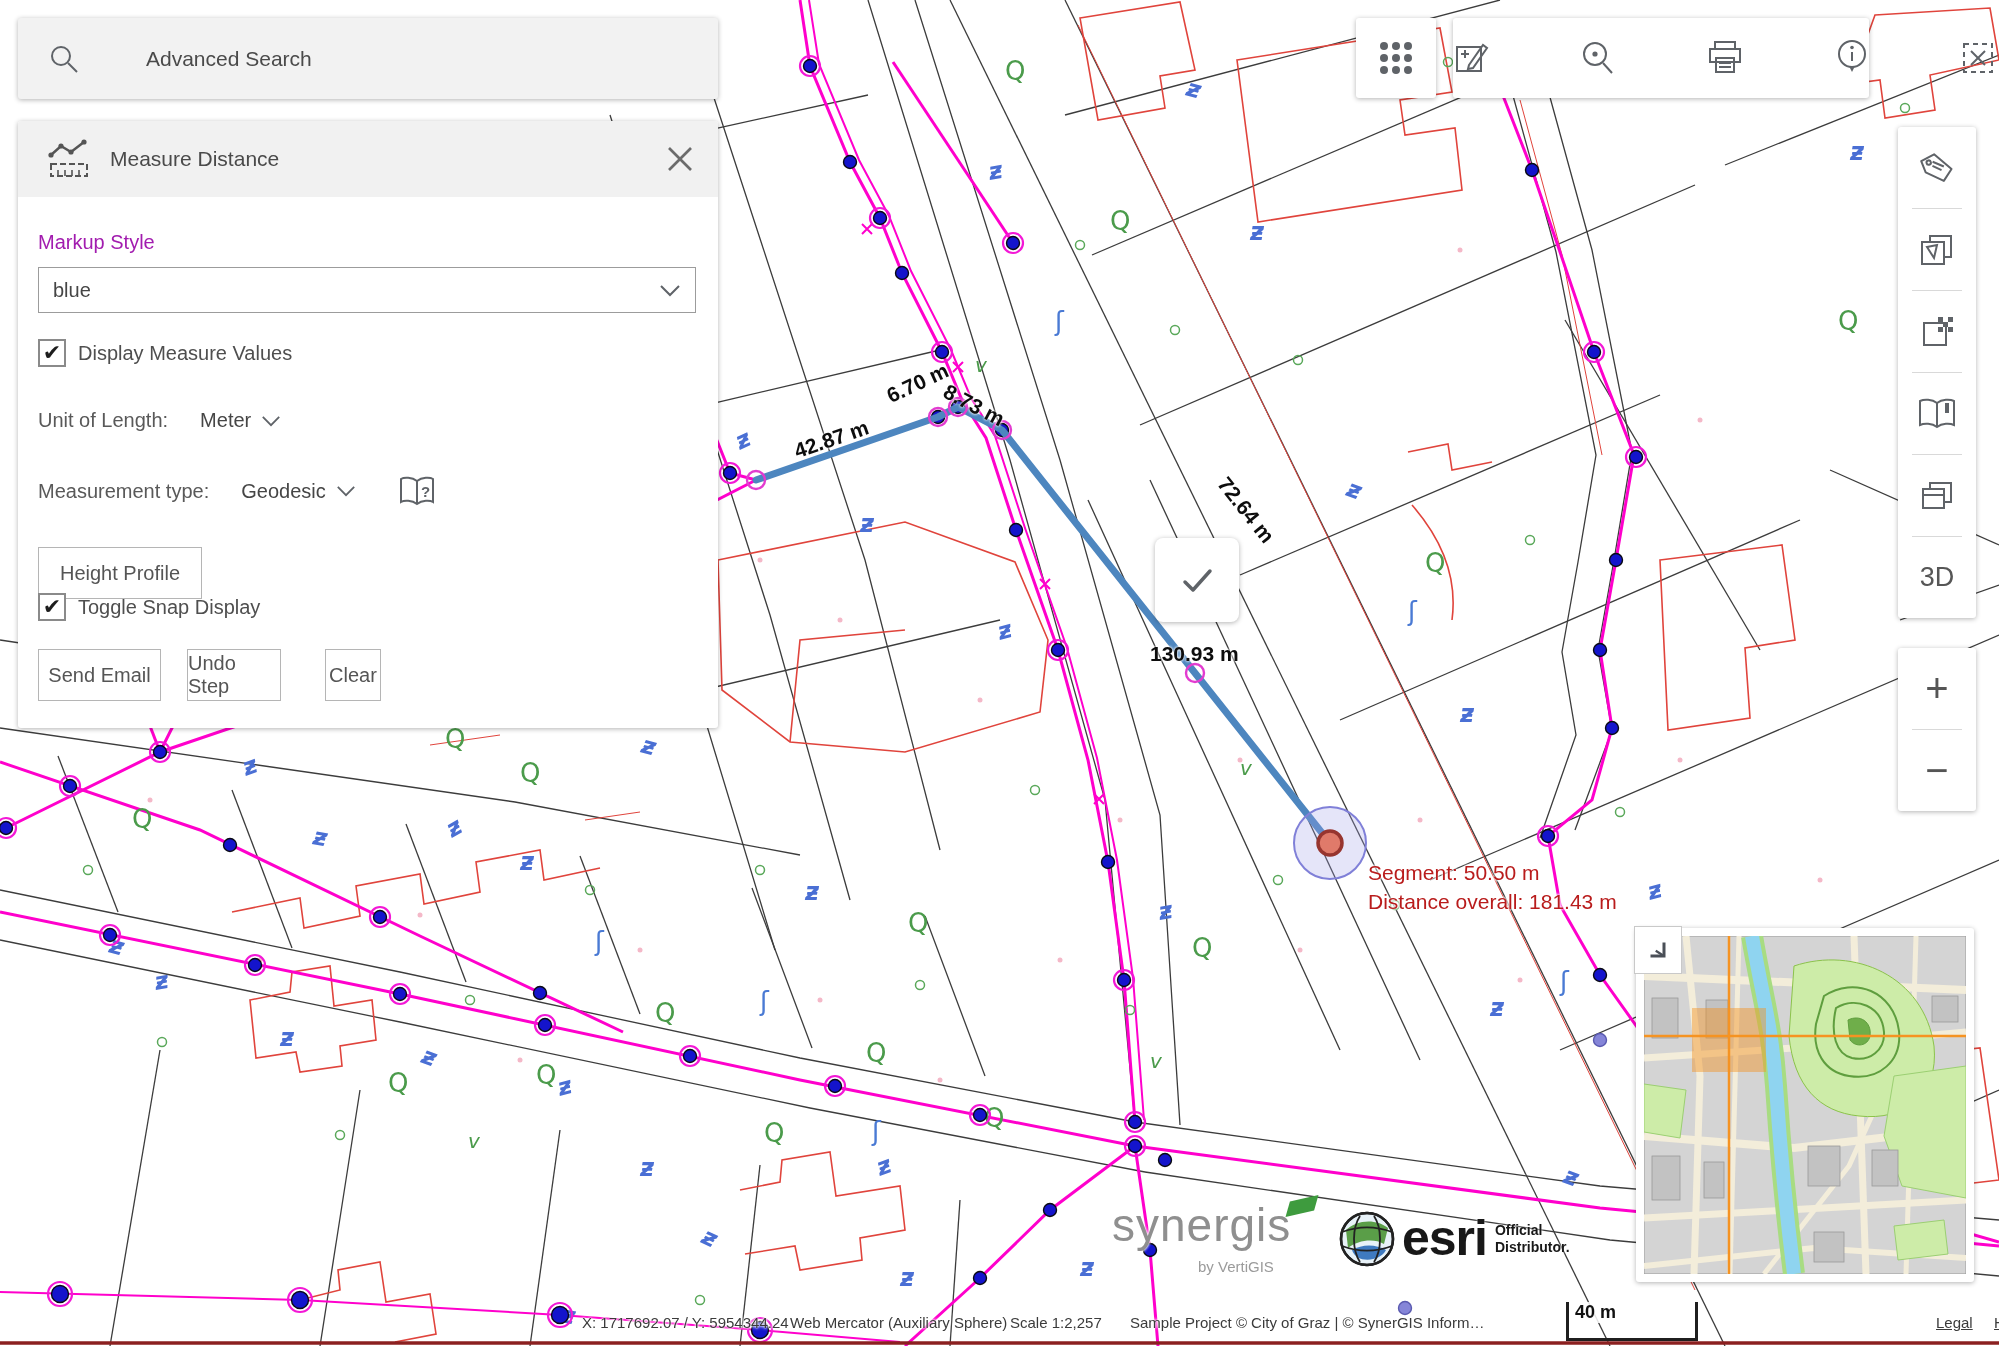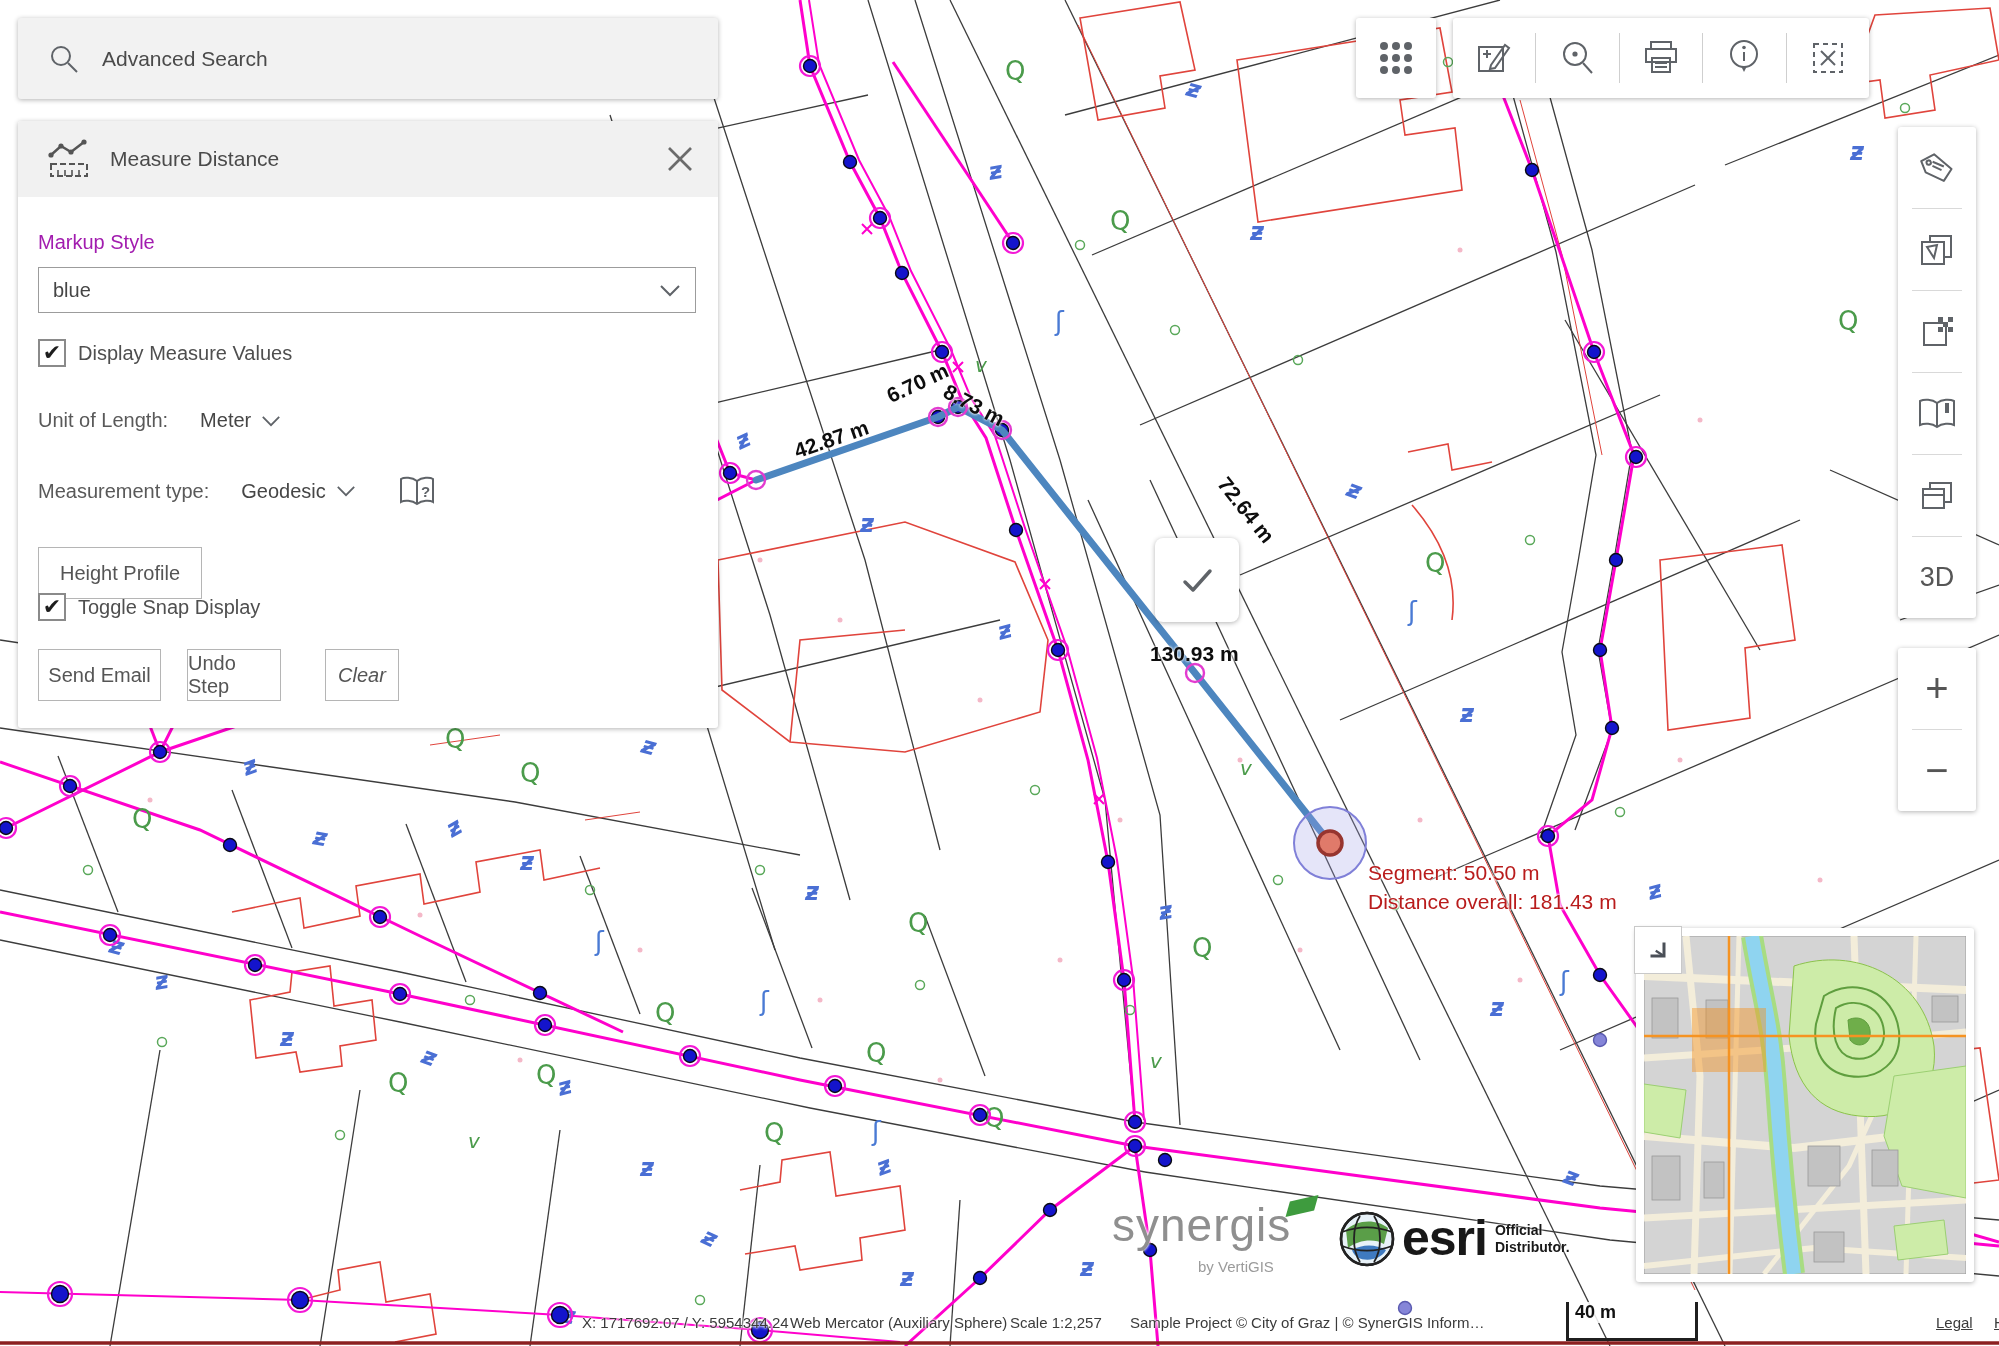--- a/index.html
+++ b/index.html
@@ -17,21 +17,21 @@
   .gv{fill:#4b9b4b;font:italic 20px "DejaVu Sans",sans-serif;}
   .gs{fill:#4a7ad4;font:26px "DejaVu Sans",sans-serif;}
   .gc{fill:none;stroke:#5aa85a;stroke-width:1.5;}
   .gp{fill:#f4b8c8;}
   .nd{fill:#1414cc;stroke:#0a0a14;stroke-width:1.4;}
   .nd-ring{fill:none;stroke:#f318d6;stroke-width:2.2;}
   .nd-purple{fill:#8585d8;stroke:#5a5ab0;stroke-width:1.4;}
   .measure-line{fill:none;stroke:#4d86bf;stroke-width:7;stroke-linecap:round;stroke-linejoin:round;}
   .vx{fill:none;stroke:#e23bd0;stroke-width:2.4;}
   
-  .card{position:absolute;background:#fff;border-radius:3px;box-shadow:0 1px 5px rgba(0,0,0,.3);z-index:4;}
+  .card{position:absolute;background:#fff;border-radius:3px;box-shadow:0 1px 5px rgba(0,0,0,.3);z-index:4;gap:44px;}
   
   #search-bar{left:18px;top:18px;width:700px;height:81px;background:#f2f2f2;display:flex;align-items:center;cursor:pointer;}
   #search-bar .label{font-size:21px;color:#4a4a4a;margin-left:22px;}
   #search-bar svg{margin-left:30px;}
   
   #measure-panel{left:18px;top:121px;width:700px;height:607px;}
   #mp-header{height:76px;background:#f1f1f1;display:flex;align-items:center;border-radius:3px 3px 0 0;}
   #mp-header .title{font-size:21px;color:#4a4a4a;margin-left:18px;}
   #mp-header svg{margin-left:28px;}
   #mp-close{position:absolute;right:10px;top:10px;width:56px;height:56px;display:flex;align-items:center;justify-content:center;cursor:pointer;}
@@ -451,21 +451,21 @@
 
   <div class="btn" style="position:absolute;left:20px;top:404px;width:164px;height:52px;margin-top:22px;">Height Profile</div>
 
   <div class="cbrow" style="top:472px;">
     <div class="cbox">✔</div>
     <span class="cblabel">Toggle Snap Display</span>
   </div>
 
   <div class="btn" style="position:absolute;left:20px;top:528px;width:123px;height:52px;">Send Email</div>
   <div class="btn" style="position:absolute;left:169px;top:528px;width:94px;height:52px;">Undo Step</div>
-  <div class="btn" style="position:absolute;left:307px;top:528px;width:74px;height:52px;font-style:italic;">Clear</div>
+  <div class="btn" style="position:absolute;left:307px;top:528px;width:56px;height:52px;">Clear</div>
 </div>
 
 <div id="apps-btn" class="card">
   <svg width="40" height="40" viewBox="0 0 40 40">
     <g fill="#5f6368">
       <circle cx="8" cy="8" r="4"></circle>
         <circle cx="20" cy="8" r="4"></circle>
         <circle cx="32" cy="8" r="4"></circle>
       <circle cx="8" cy="20" r="4"></circle>
         <circle cx="20" cy="20" r="4"></circle>

